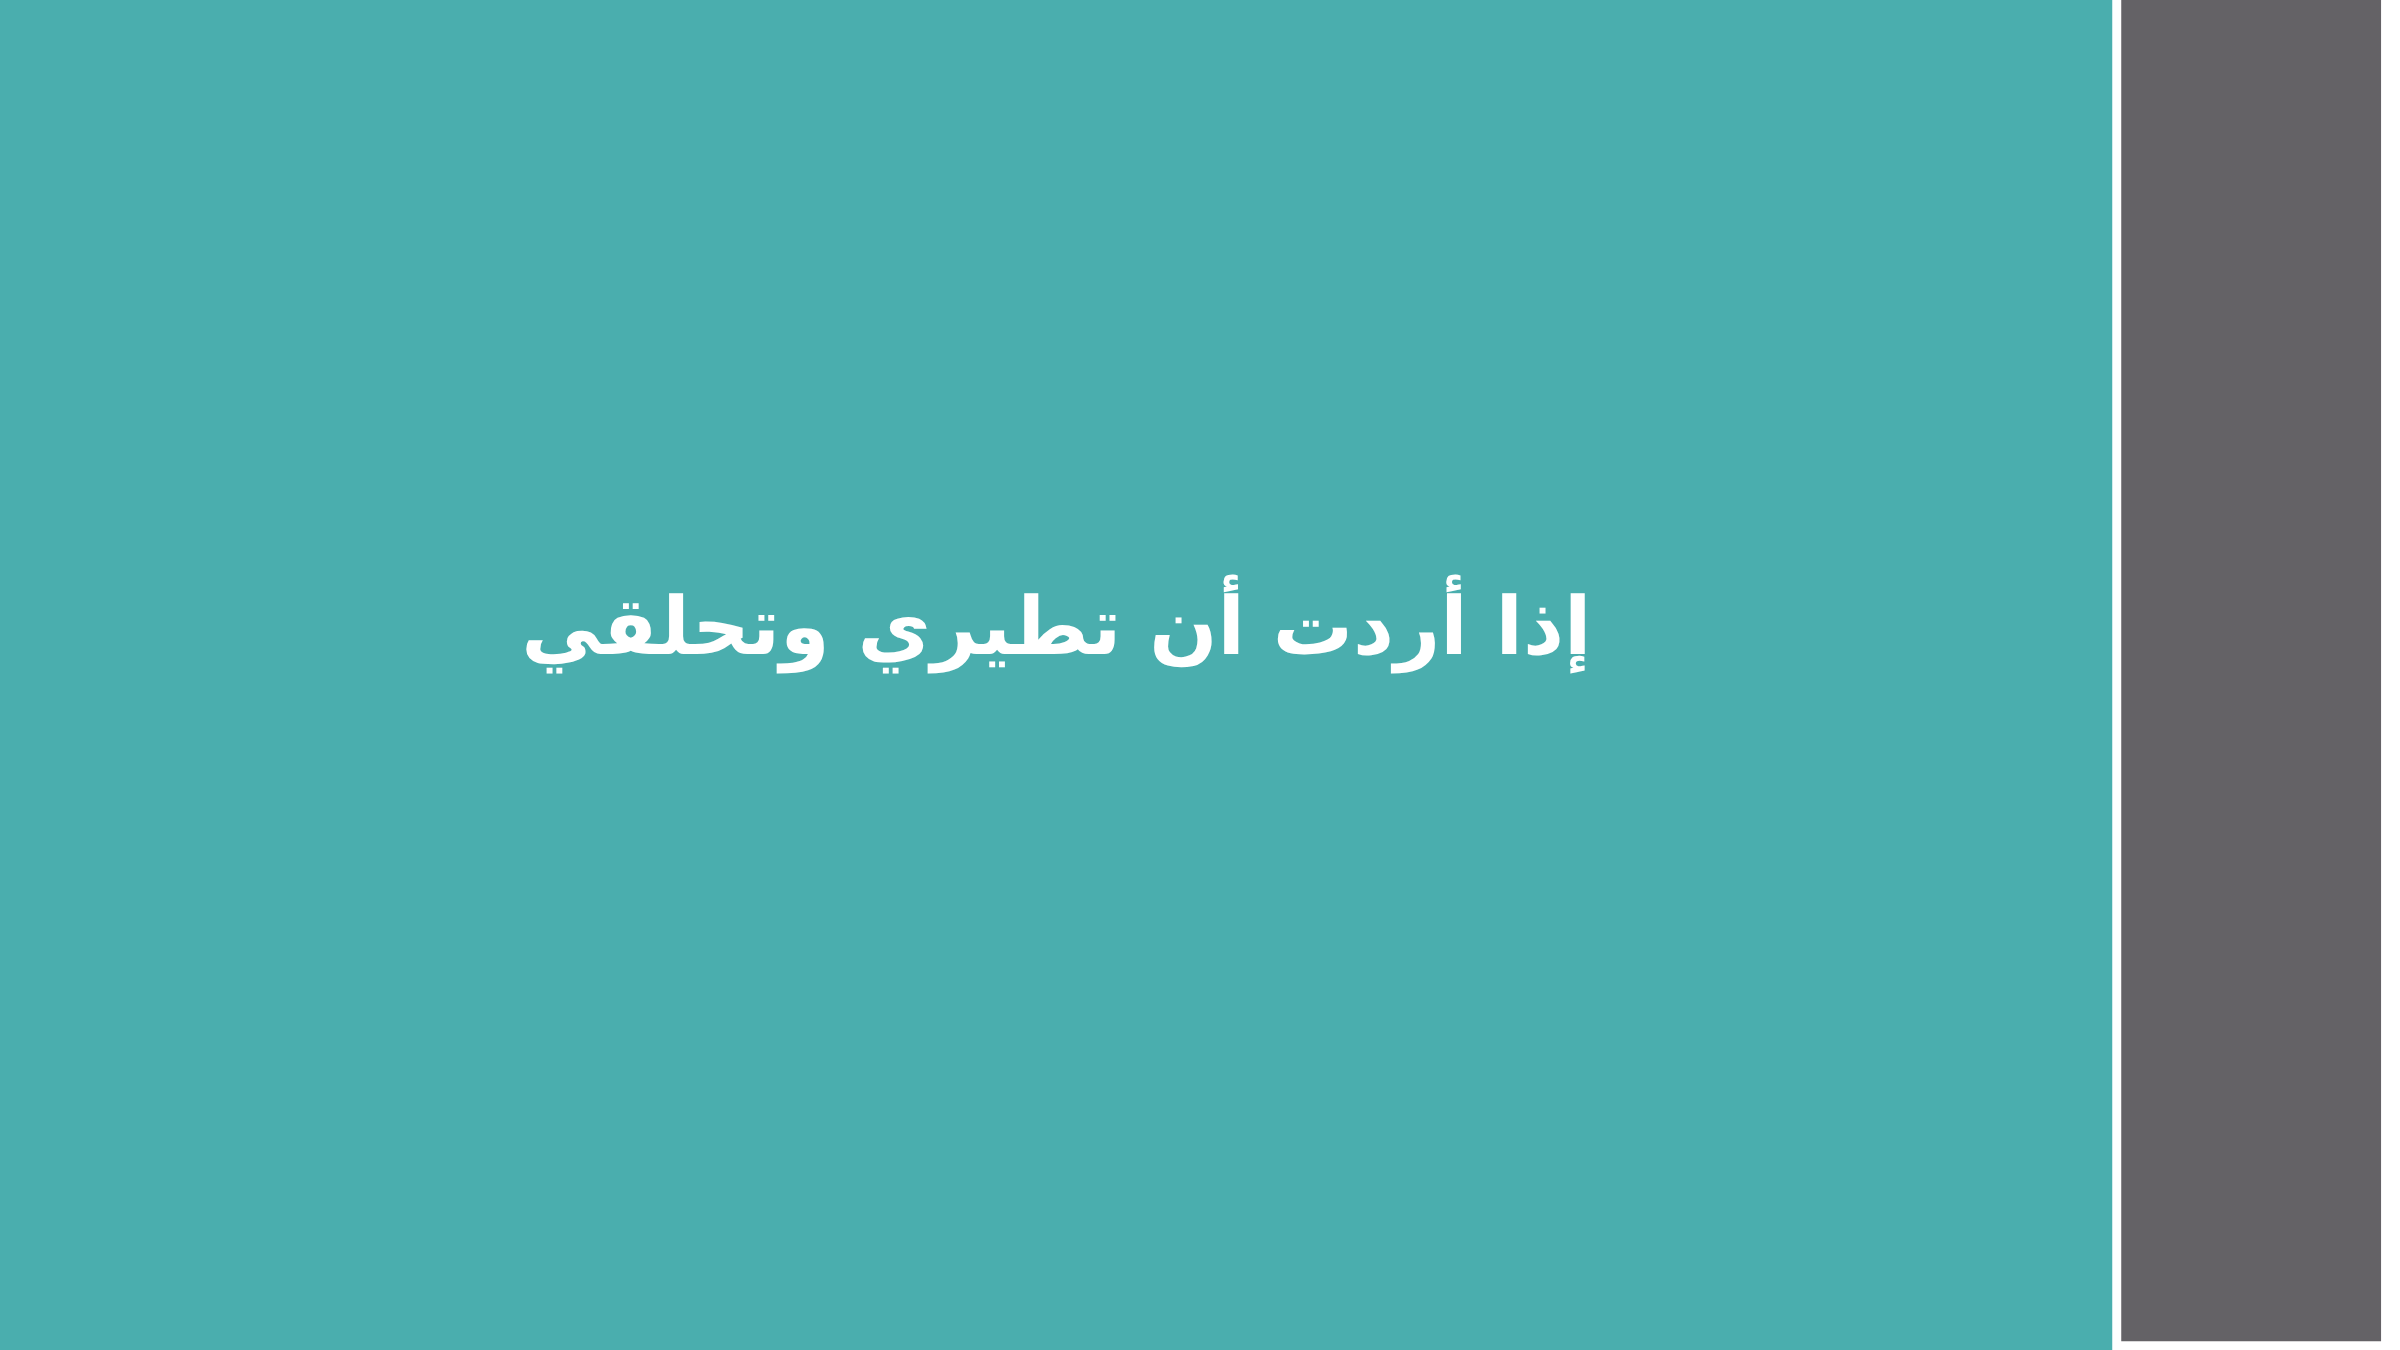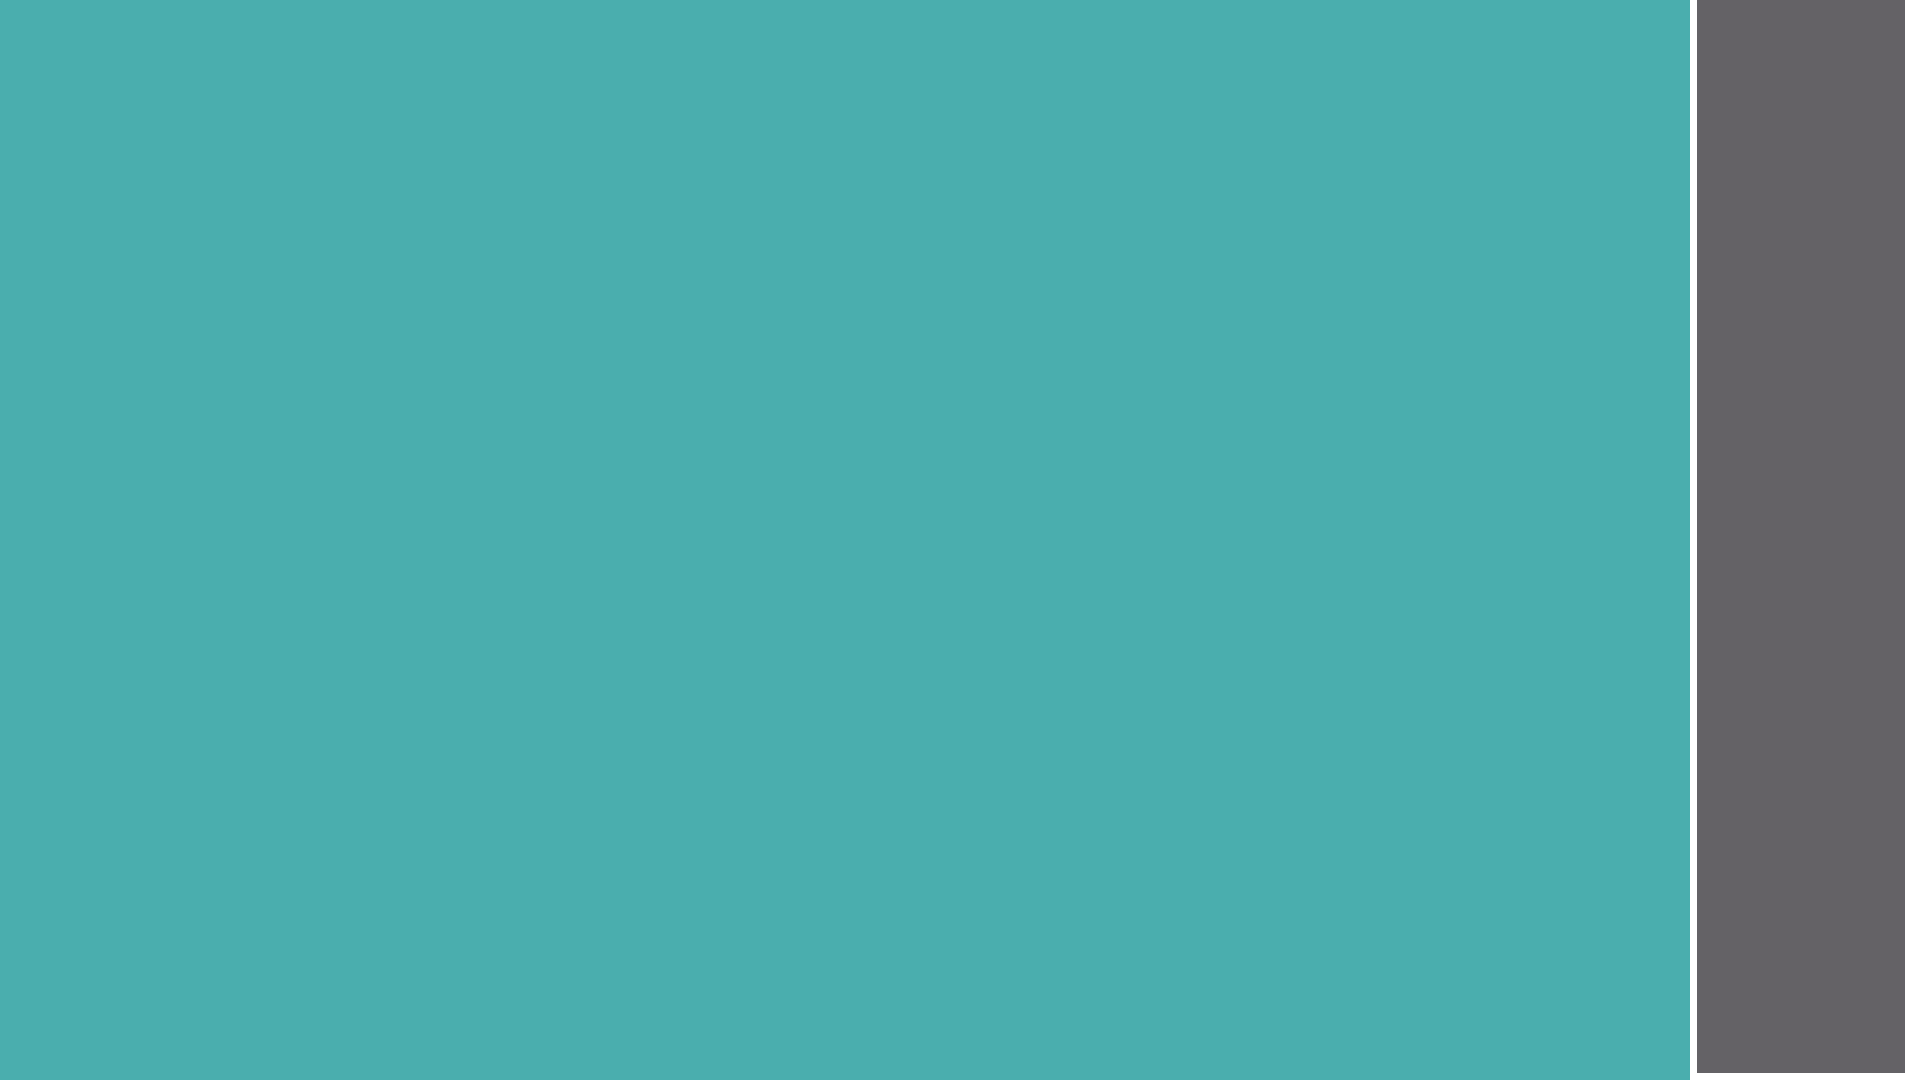--- a/index.html
+++ b/index.html
@@ -85,20 +85,21 @@
     background: #ffffff;
   }
 </style>
 </head>
 <body>
 
 <div id="slide-root">
 
   <div id="main-panel">
     <div id="quote-block">
+      <span class="quote-line">إذا أردت أن تطيري وتحلقي</span>
     </div>
   </div>
 
   <div id="panel-gutter"></div>
 
   <div id="side-panel"></div>
 
   <div id="right-margin"></div>
 
 </div>

